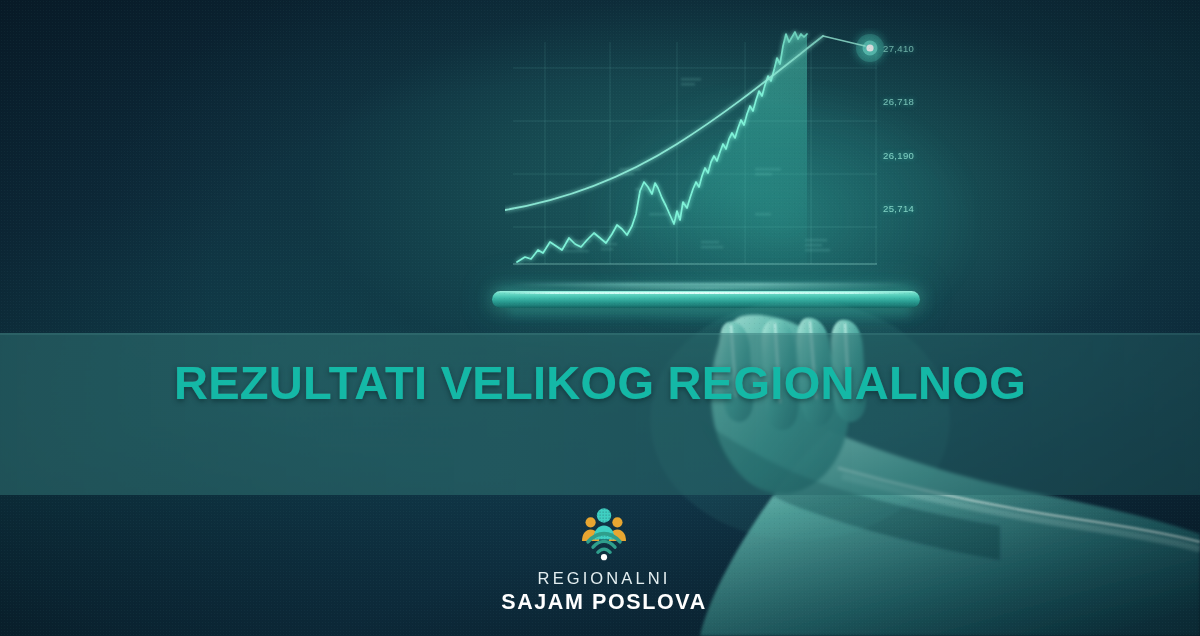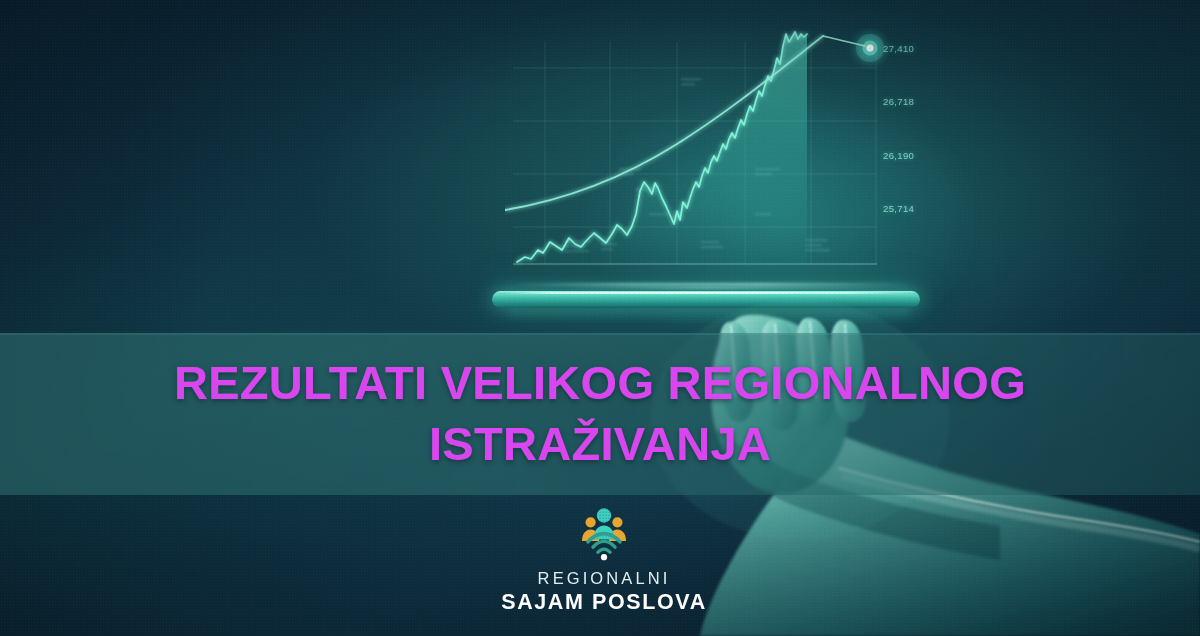--- a/index.html
+++ b/index.html
@@ -142,21 +142,21 @@
   .title-band-top {
     position: absolute; left:0; top:0; width:100%; height:2px;
     background: rgba(150,225,220,0.10);
   }
   .title-text {
     position: absolute;
     left: 0;
     top: 352px;
     width: 1200px;
     text-align: center;
-    color: #d946ef;
+    color: #14b8a6;
     font-size: 47px;
     font-weight: bold;
     line-height: 61px;
     letter-spacing: 0.3px;
     text-shadow: 0 2px 5px rgba(6,32,36,0.55), 0 0 1px rgba(255,255,255,0.25);
   }
   .title-text .line { display: block; }
 
   
   .logo-block {
@@ -366,21 +366,20 @@
 
   <div class="bg-vignette"></div>
   <div class="bg-noise"></div>
 
   <div class="title-band">
     <div class="title-band-top"></div>
   </div>
 
   <div class="title-text">
     <span class="line">REZULTATI VELIKOG REGIONALNOG</span>
-    <span class="line">ISTRAŽIVANJA</span>
   </div>
 
   <div class="logo-block">
     <svg class="logo-mark" viewBox="0 0 58 58">
       <defs>
         <pattern id="dots" width="3" height="3" patternUnits="userSpaceOnUse">
           <circle cx="1.1" cy="1.1" r="0.72" fill="#1f4f5c"></circle>
         </pattern>
         <clipPath id="headClip">
             <circle cx="29" cy="10.5" r="7.2"></circle>

